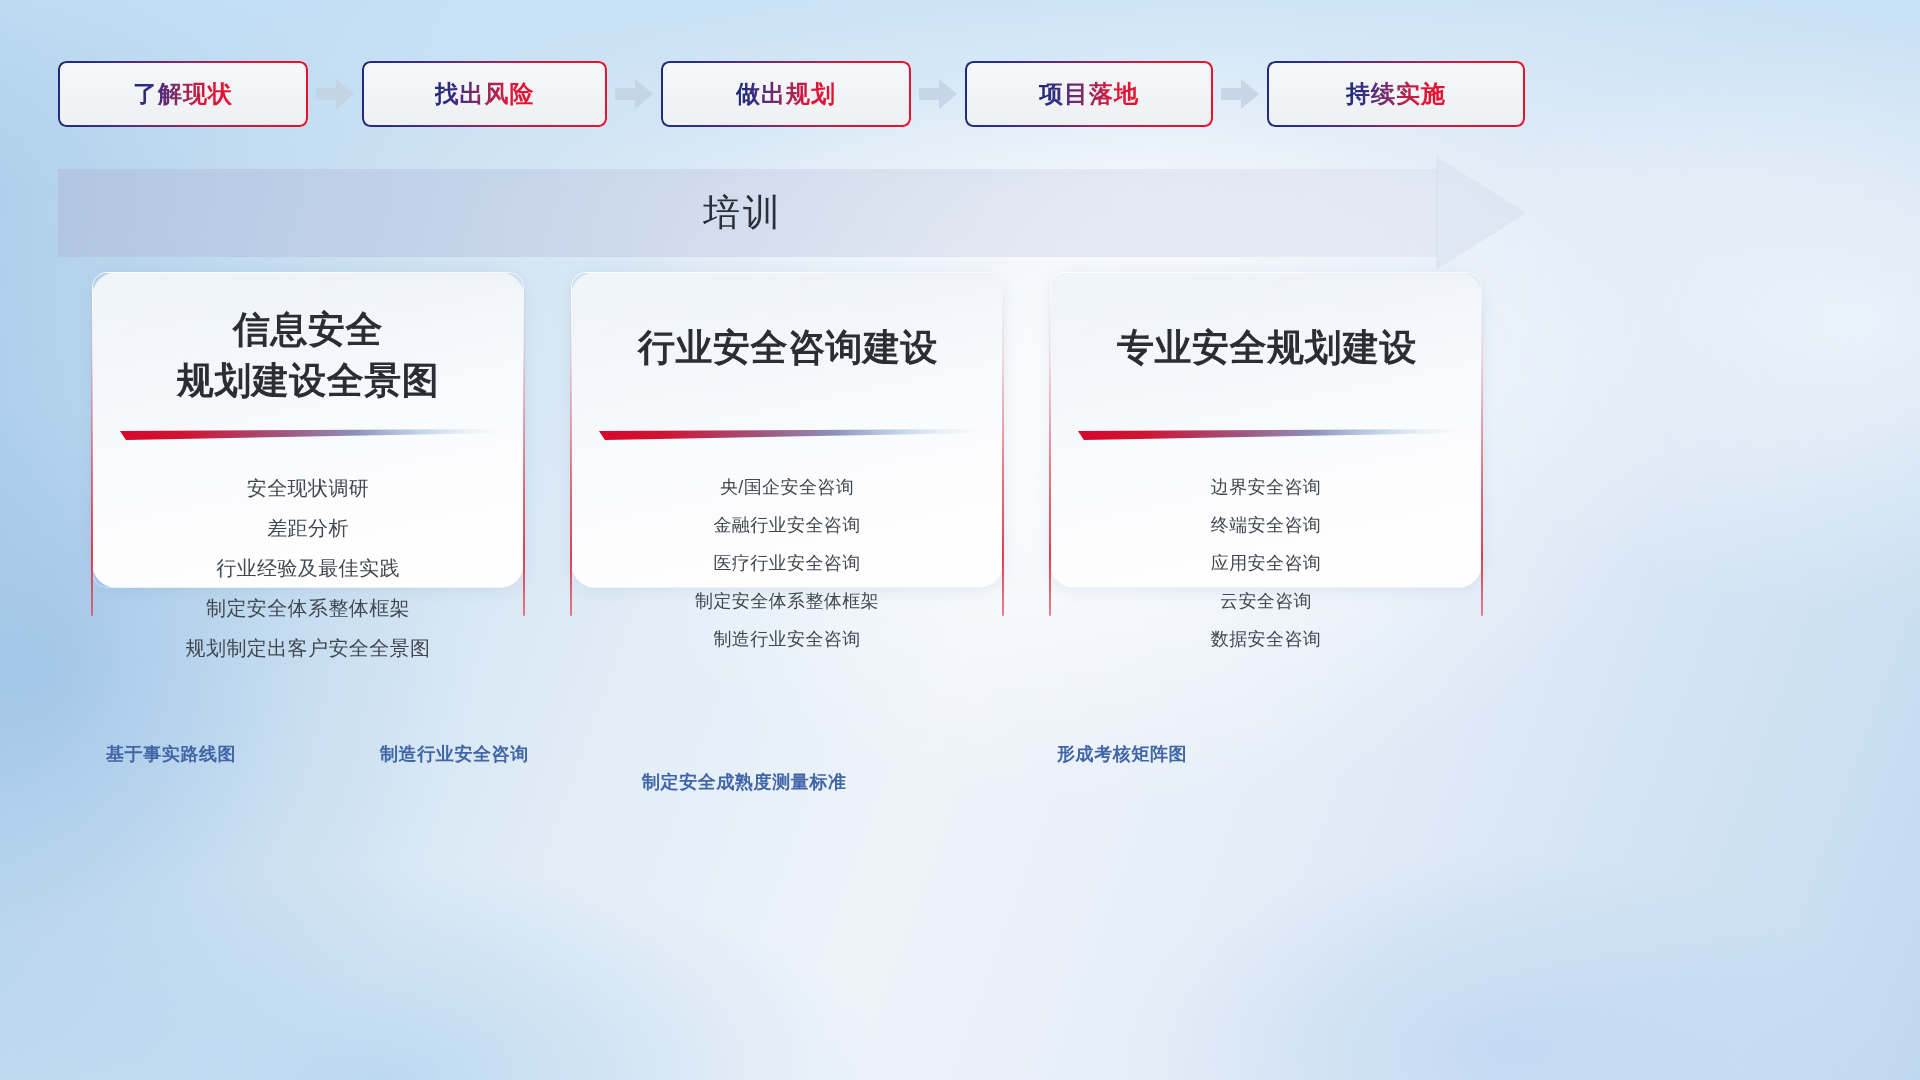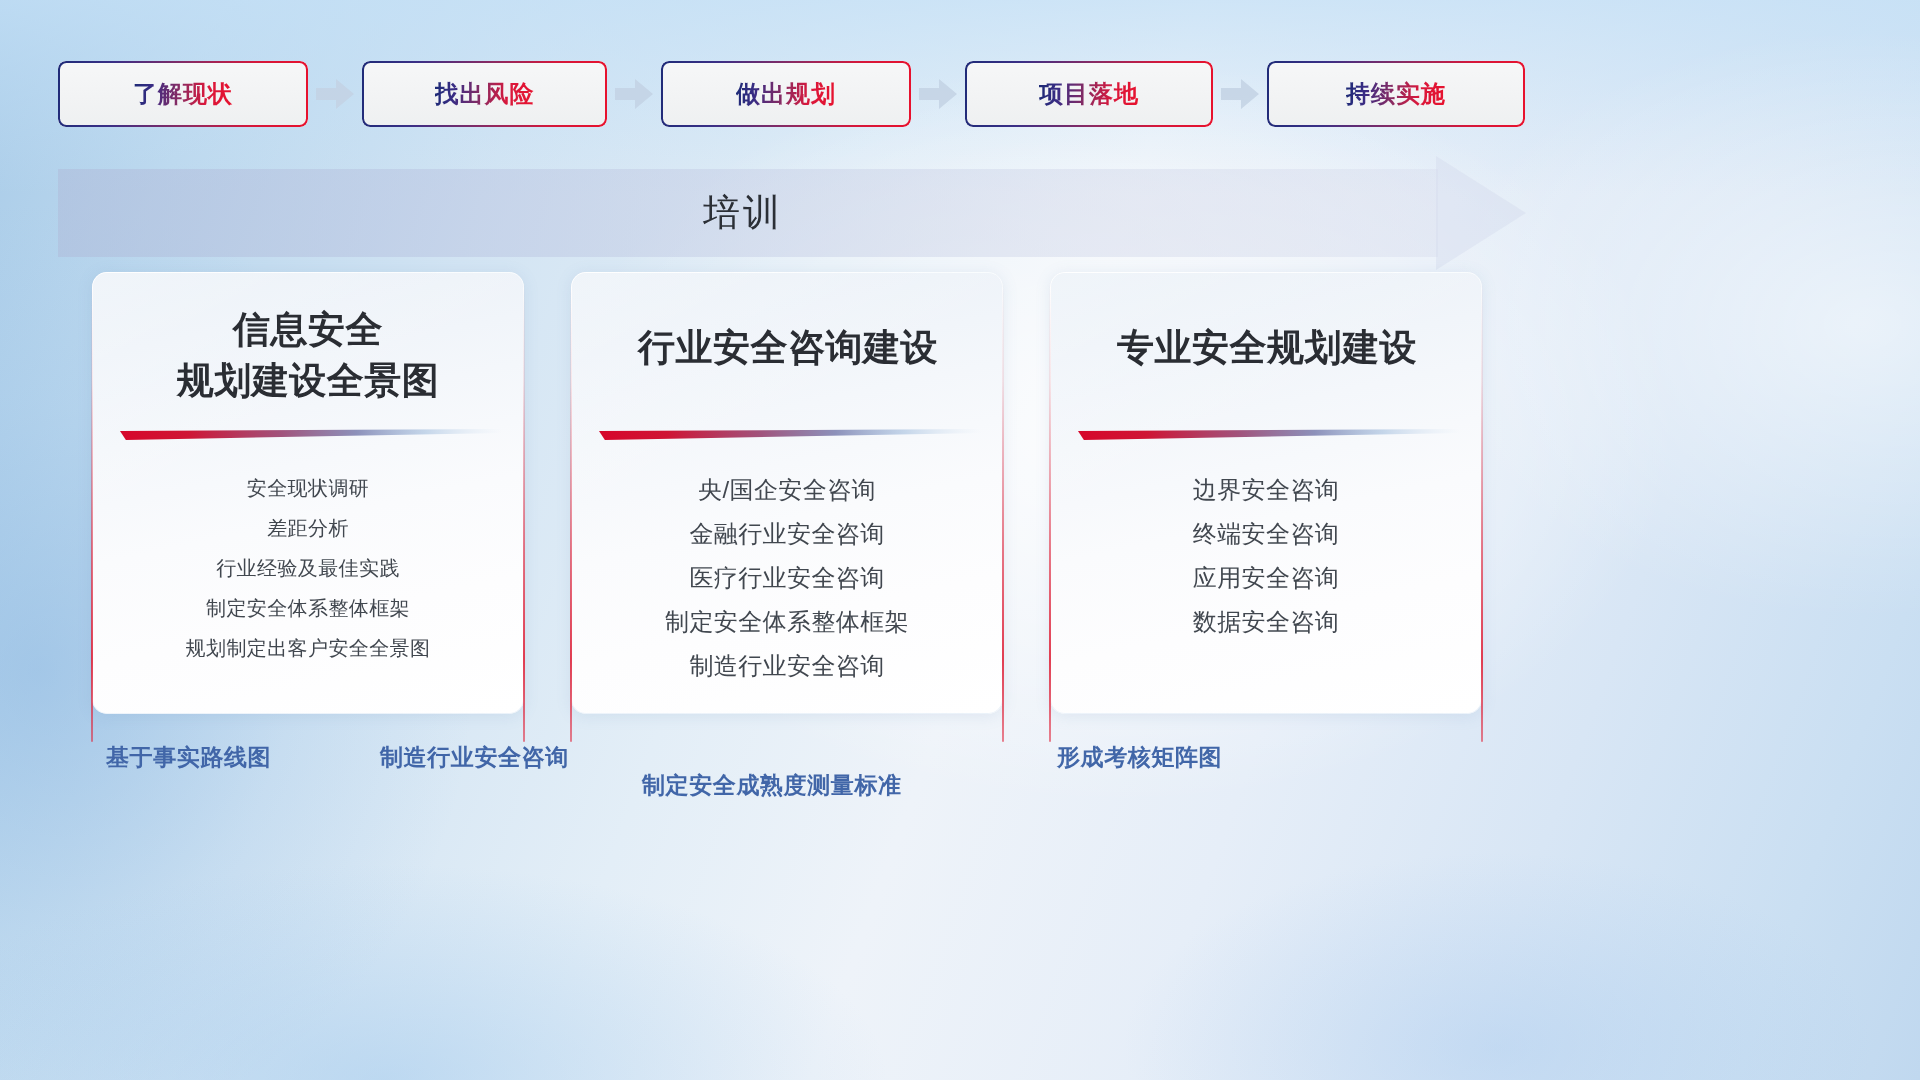--- a/index.html
+++ b/index.html
@@ -115,22 +115,22 @@
     font-size:37px; font-weight:normal; color:#2b2f36; letter-spacing:3px;
   }
 
   
   #cards {
     position:absolute; left:92px; top:272px; width:1440px; height:442px;
     display:flex; gap:47px;
   }
   .card {
     position:relative;
-    height:442px;
-    border-radius:15px;
+    height:316px;
+    border-radius:25px;
     background:
       linear-gradient(150deg, rgba(255,255,255,.30) 0%, rgba(255,255,255,0) 42%),
       linear-gradient(168deg,
         #e9f0f7 0%,
         #eef3f9 16%,
         #f4f7fb 34%,
         #fafbfd 55%,
         #fdfdfe 74%,
         #ffffff 100%);
     box-shadow:0 2px 16px rgba(95,135,180,.13);
@@ -180,27 +180,27 @@
   .card-divider svg { display:block; width:100%; height:13px; }
 
   .card-list {
     position:absolute; left:10px; right:10px; top:196px;
     text-align:center;
   }
   .card-list .item {
     font-size:20px; color:#41474f; line-height:1; padding:10px 0;
     letter-spacing:.4px;
   }
-  .card-2 .card-list .item, .card-3 .card-list .item { font-size:24px; }
+  .card-2 .card-list .item, .card-3 .card-list .item { font-size:18px; }
 
   
   #bottom-labels { position:absolute; left:0; top:742px; width:1920px; height:40px; }
   .blabel {
     position:absolute; top:0;
-    font-size:23px; font-weight:bold; color:#4166a8; letter-spacing:.6px;
+    font-size:18px; font-weight:bold; color:#4166a8; letter-spacing:.6px;
     white-space:nowrap;
   }
   .bl-0 { left:106px; }
   .bl-1 { left:380px; }
   .bl-2 { left:642px;margin-top:28px; }
   .bl-3 { left:1057px; }
 </style>
 </head>
 <body>
 
@@ -346,20 +346,21 @@
               <stop offset="1" stop-color="#c8dcef" stop-opacity="0"></stop>
             </linearGradient>
           </defs>
           <path d="M0 2 L390 0 L390 4 L6 11 Z" fill="url(#dg3)"></path>
         </svg>
       </div>
       <div class="card-list">
         <div class="item">边界安全咨询</div>
         <div class="item">终端安全咨询</div>
         <div class="item">应用安全咨询</div>
+        <div class="item">云安全咨询</div>
         <div class="item">数据安全咨询</div>
       </div>
     </div>
   </div>
 
   <div id="bottom-labels">
     <div class="blabel bl-0">基于事实路线图</div>
     <div class="blabel bl-1">制造行业安全咨询</div>
     <div class="blabel bl-2">制定安全成熟度测量标准</div>
     <div class="blabel bl-3">形成考核矩阵图</div>

